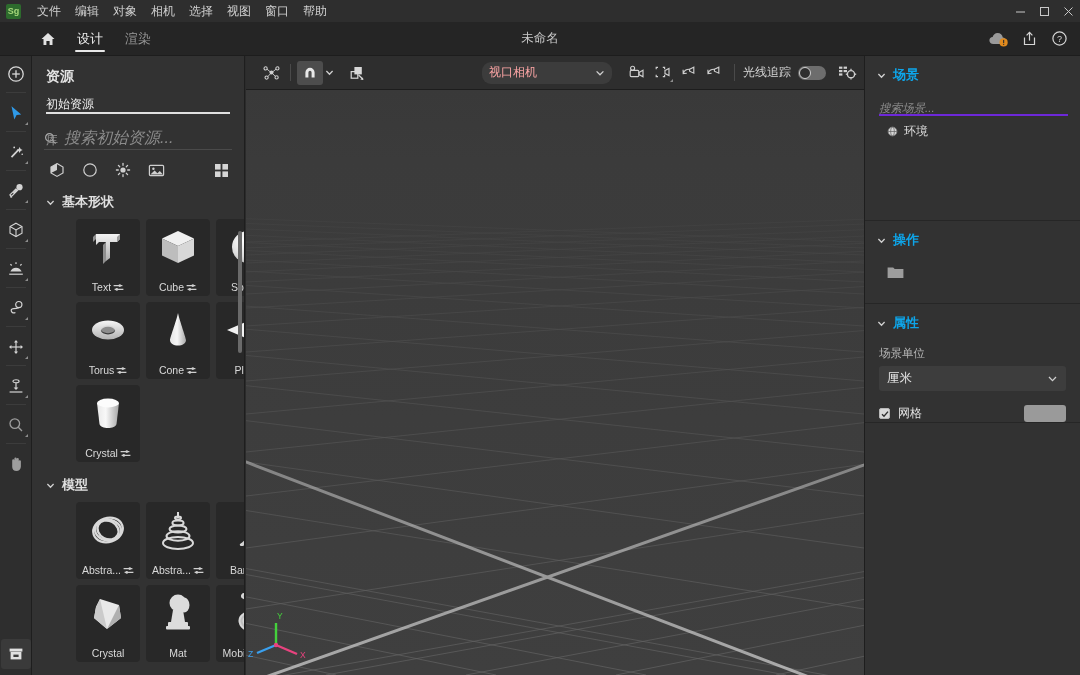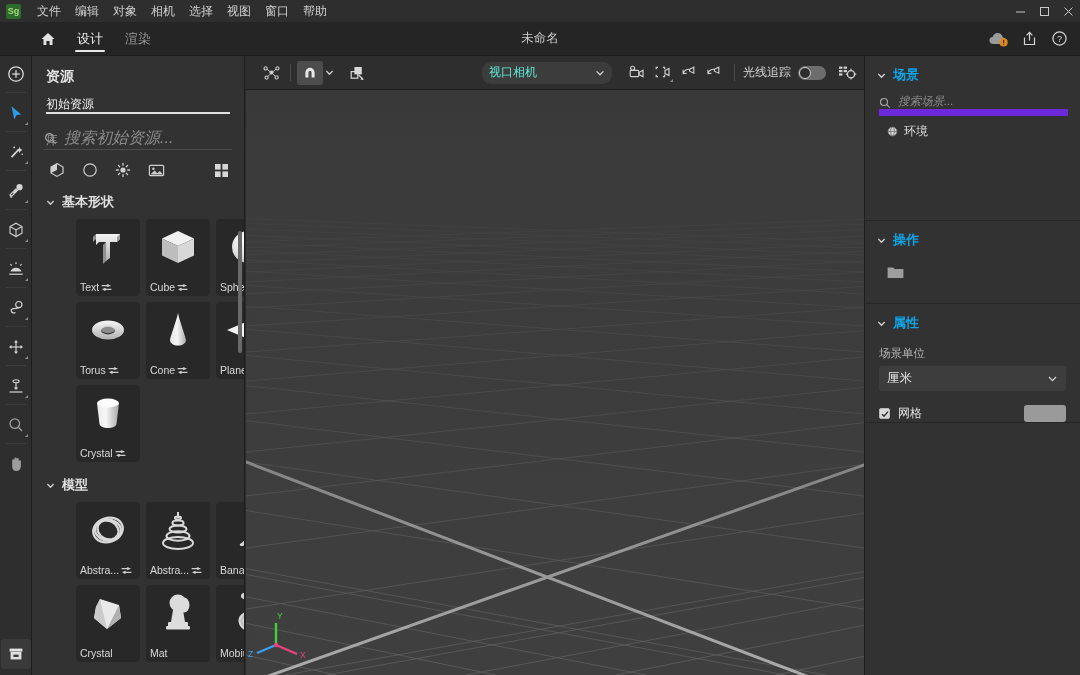--- a/index.html
+++ b/index.html
@@ -131,42 +131,42 @@
   .card {
     width:64px; height:77px; background:#282828; border-radius:4px;
     position:relative; overflow:hidden;
   }
   .thumb {
     height:56px; display:flex; align-items:center; justify-content:center;
   }
   .cardlbl {
     position:absolute; left:4px; bottom:3px; right:4px;
     font-size:10.5px; color:#d9d9d9; white-space:nowrap; overflow:hidden;
-    display:flex; align-items:center; justify-content:flex-start; gap:2px;
+    display:flex; align-items:center; justify-content:center; gap:2px;
   }
   .cardlbl .tx { overflow:hidden; text-overflow:clip; white-space:nowrap; }
   .vbar {
     position:absolute; right:2px; top:175px; width:4px; height:122px;
     background:#6a6a6a; border-radius:2px;
   }
 
   
   .vptoolbar {
     position:absolute; left:246px; top:56px; width:618px; height:34px;
     background:#2e2e2e; display:flex; align-items:center;
     border-bottom:1px solid #1d1d1d;
   }
   .vtb { width:26px; height:24px; display:flex; align-items:center; justify-content:center; border-radius:3px; position:relative; }
   .vtb.on { background:#4d4d4d; }
   .vsep { width:1px; height:17px; background:#4a4a4a; margin:0 6px; }
   .chev { width:13px; display:flex; align-items:center; justify-content:center; }
   .camsel {
     width:130px; height:22px; background:#3c3c3c; border-radius:9px;
     display:flex; align-items:center; padding:0 7px;
-    font-size:12px; color:#5eead4;
+    font-size:12px; color:#fca5a5;
   }
   .camsel .cv { flex:1 1 auto; }
   .rtlabel { font-size:12px; color:#d6d6d6; margin:0 7px 0 2px; }
   .toggle {
     width:28px; height:14px; border-radius:7px; background:#6d6d6d;
     position:relative;
   }
   .toggle .knob {
     position:absolute; left:1px; top:1px; width:12px; height:12px;
     border-radius:50%; background:#2e2e2e; border:1px solid #cfcfcf;
@@ -183,22 +183,22 @@
   .rightpanel {
     position:absolute; left:864px; top:56px; width:216px; height:619px;
     background:#323232; border-left:1px solid #1e1e1e;
   }
   .rsection { border-bottom:1px solid #262626; }
   .rhdr {
     display:flex; align-items:center; gap:7px;
     padding:10px 0 8px 12px; font-size:13px; font-weight:bold; color:#0ea5e9;
   }
   .rsearch {
-    margin:2px 12px 0 14px; display:flex; align-items:flex-end; gap:7px;
-    height:22px; border-bottom:7px solid #6d28d9;
+    margin:2px 12px 0 14px; display:flex; align-items:flex-start; gap:7px;
+    height:22px; border-bottom:2px solid #6d28d9;flex-direction:column;
   }
   .rsearch .ph { font-style:italic; color:#8b8b8b; font-size:11.5px; }
   .treerow {
     display:flex; align-items:center; gap:6px;
     padding:7px 0 0 22px; font-size:12px; color:#dedede;
   }
   .scene-body { height:104px; }
   .ops-body { height:46px; padding:8px 0 0 22px; }
   .plabel { font-size:11.5px; color:#b4b4b4; padding:6px 0 5px 14px; }
   .pselect {

